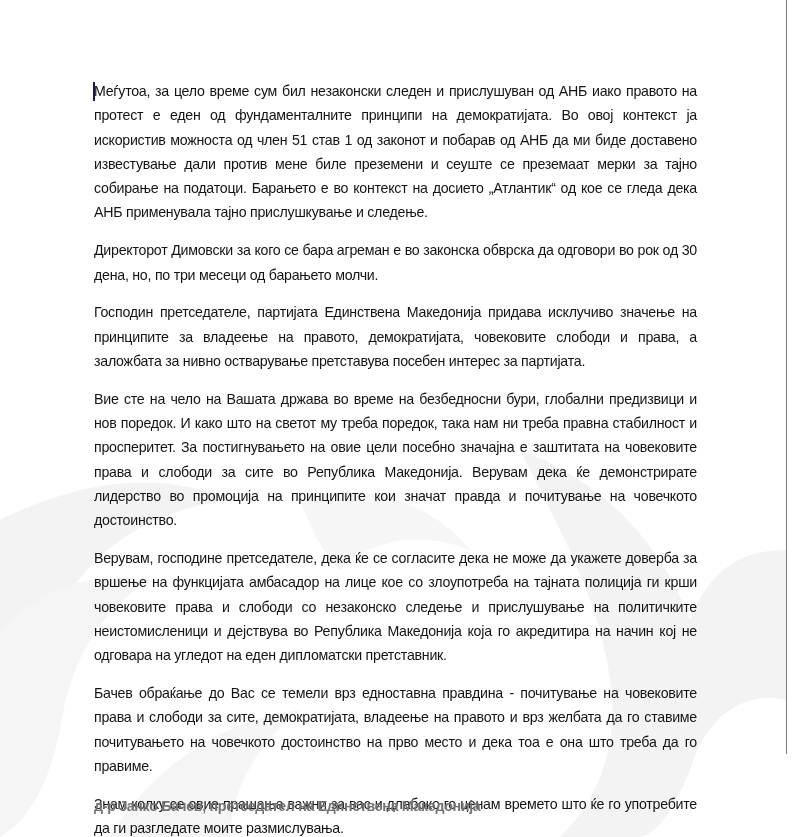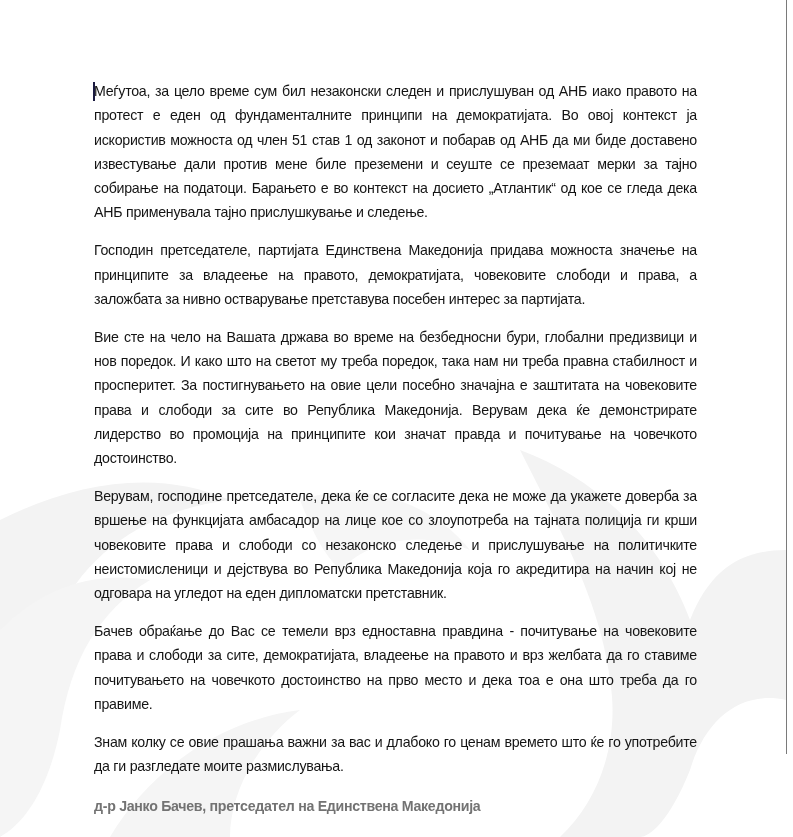--- a/index.html
+++ b/index.html
@@ -44,21 +44,22 @@
     <path d="M0 190 C 40 150, 90 130, 150 140 C 100 170, 70 220, 60 290 C 50 340, 30 380, 0 397 Z" fill="#f5f5f5"></path>
     <path d="M110 397 C 150 330, 220 280, 300 270 C 260 300, 230 350, 230 397 Z" fill="#f5f5f5"></path>
     <path d="M520 10 C 600 40, 660 100, 690 180 C 710 130, 740 110, 786 110 L 786 260 C 740 250, 705 280, 690 330 C 670 380, 650 397, 640 397 L 560 397 C 600 360, 620 300, 610 240 C 600 160, 560 90, 520 10 Z" fill="#f3f3f3"></path>
     <path d="M300 60 C 360 40, 430 60, 470 110 C 420 90, 370 100, 340 130 C 320 110, 310 85, 300 60 Z" fill="#f6f6f6"></path>
   </svg>
 
   <div class="caret"></div>
 
   <div class="text-body">
     <p class="para">Меѓутоа, за цело време сум бил незаконски следен и прислушуван од АНБ иако правото на протест е еден од фундаменталните принципи на демократијата. Во овој контекст ја искористив можноста од член 51 став 1 од законот и побарав од АНБ да ми биде доставено известување дали против мене биле преземени и сеуште се преземаат мерки за тајно собирање на податоци. Барањето е во контекст на досието „Атлантик“ од кое се гледа дека АНБ применувала тајно прислушкување и следење.</p>
-    <p class="para">Господин претседателе, партијата Единствена Македонија придава можноста значење на принципите за владеење на правото, демократијата, човековите слободи и права, а заложбата за нивно остварување претставува посебен интерес за партијата.</p>
+    <p class="para">Директорот Димовски за кого се бара агреман е во законска обврска да одговори во рок од 30 дена, но, по три месеци од барањето молчи.</p>
+    <p class="para">Господин претседателе, партијата Единствена Македонија придава исклучиво значење на принципите за владеење на правото, демократијата, човековите слободи и права, а заложбата за нивно остварување претставува посебен интерес за партијата.</p>
     <p class="para">Вие сте на чело на Вашата држава во време на безбедносни бури, глобални предизвици и нов поредок. И како што на светот му треба поредок, така нам ни треба правна стабилност и просперитет. За постигнувањето на овие цели посебно значајна е заштитата на човековите права и слободи за сите во Република Македонија. Верувам дека ќе демонстрирате лидерство во промоција на принципите кои значат правда и почитување на човечкото достоинство.</p>
     <p class="para">Верувам, господине претседателе, дека ќе се согласите дека не може да укажете доверба за вршење на функцијата амбасадор на лице кое со злоупотреба на тајната полиција ги крши човековите права и слободи со незаконско следење и прислушување на политичките неистомисленици и дејствува во Република Македонија која го акредитира на начин кој не одговара на угледот на еден дипломатски претставник.</p>
     <p class="para">Бачев обраќање до Вас се темели врз едноставна правдина - почитување на човековите права и слободи за сите, демократијата, владеење на правото и врз желбата да го ставиме почитувањето на човечкото достоинство на прво место и дека тоа е она што треба да го правиме.</p>
     <p class="para">Знам колку се овие прашања важни за вас и длабоко го ценам времето што ќе го употребите да ги разгледате моите размислувања.</p>
   </div>
 
   <div class="signature">д-р Јанко Бачев, претседател на Единствена Македонија</div>
 </div>
 
 </body></html>

